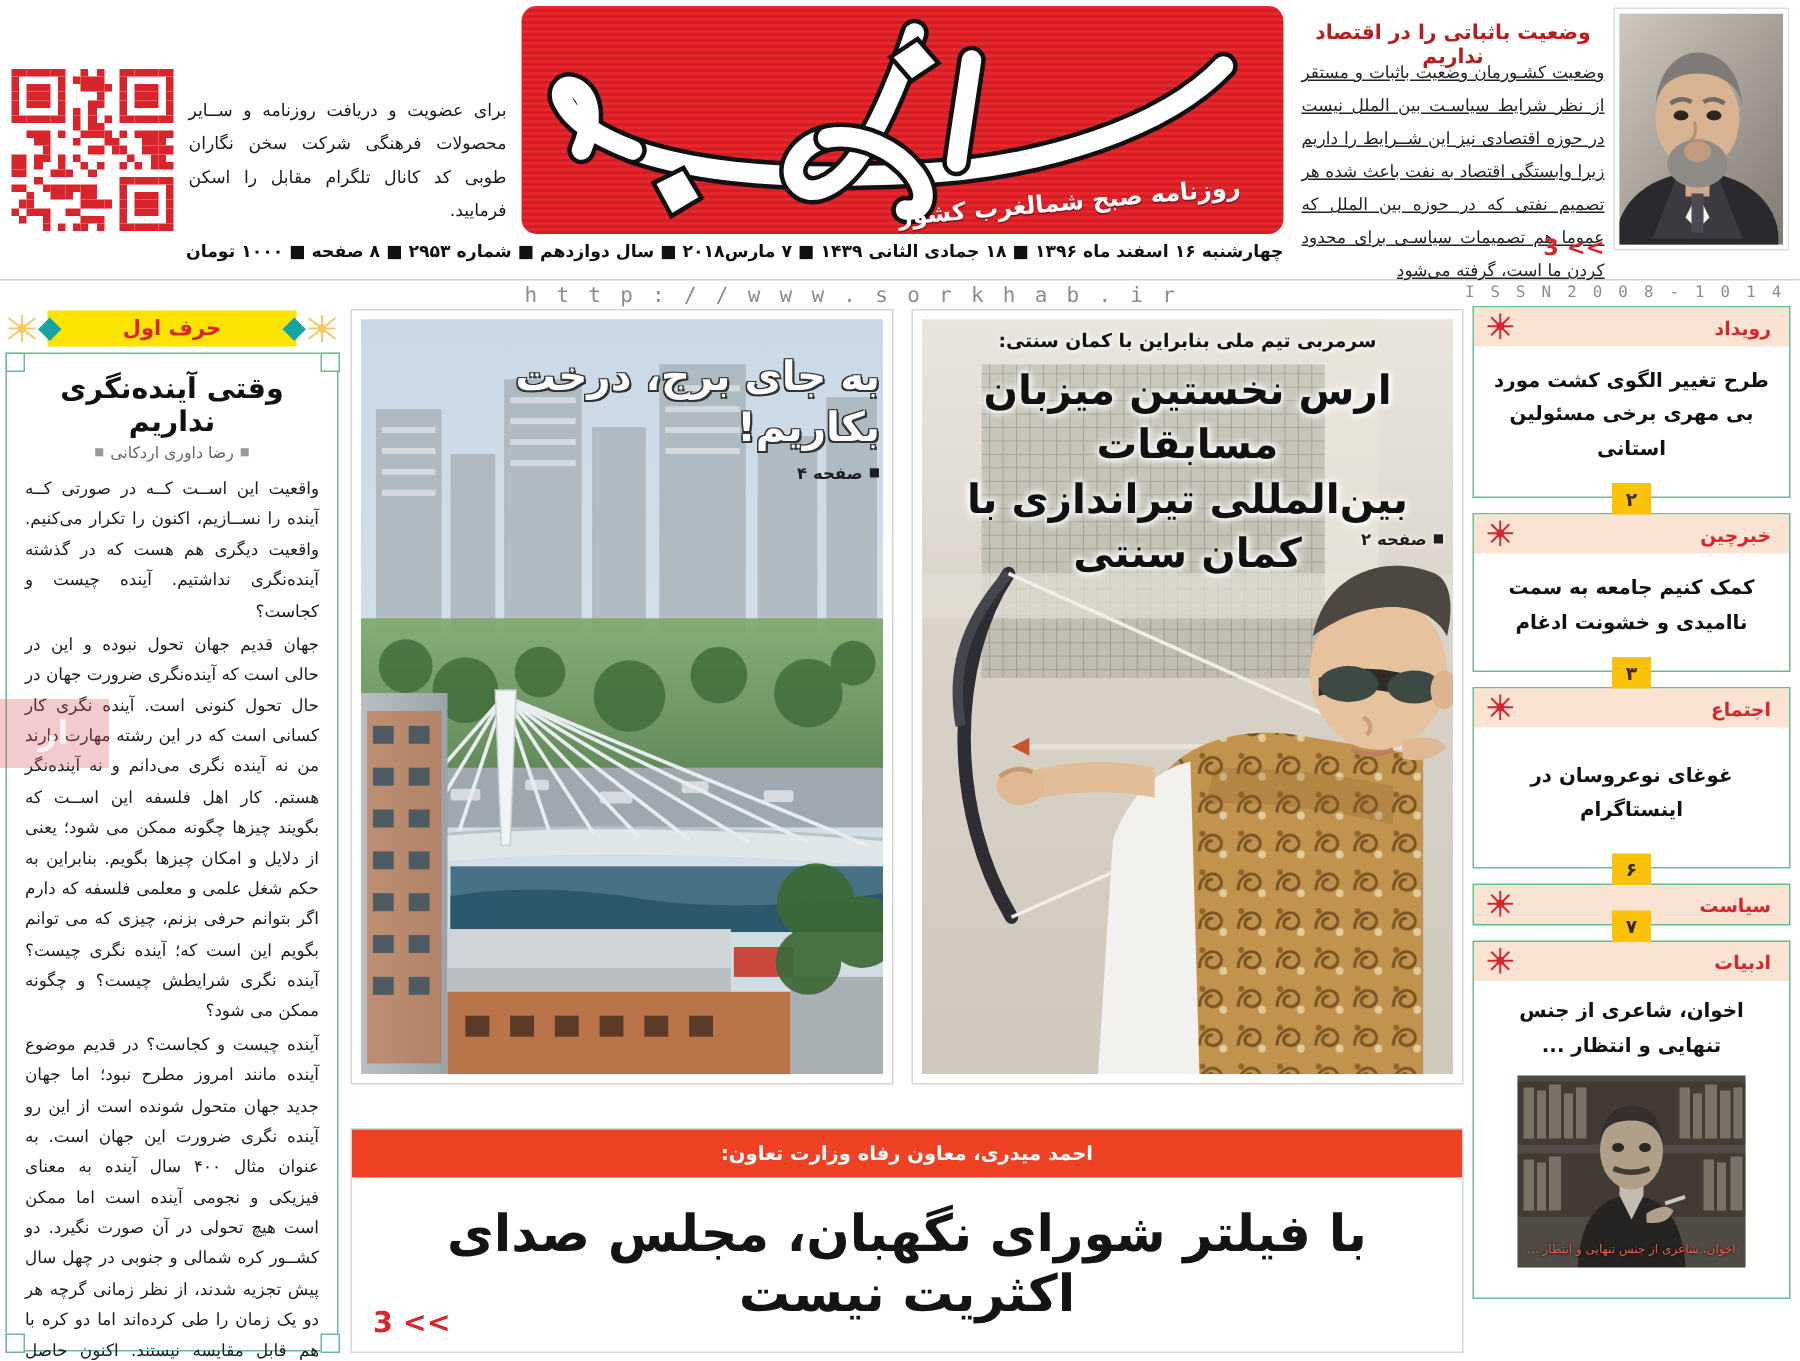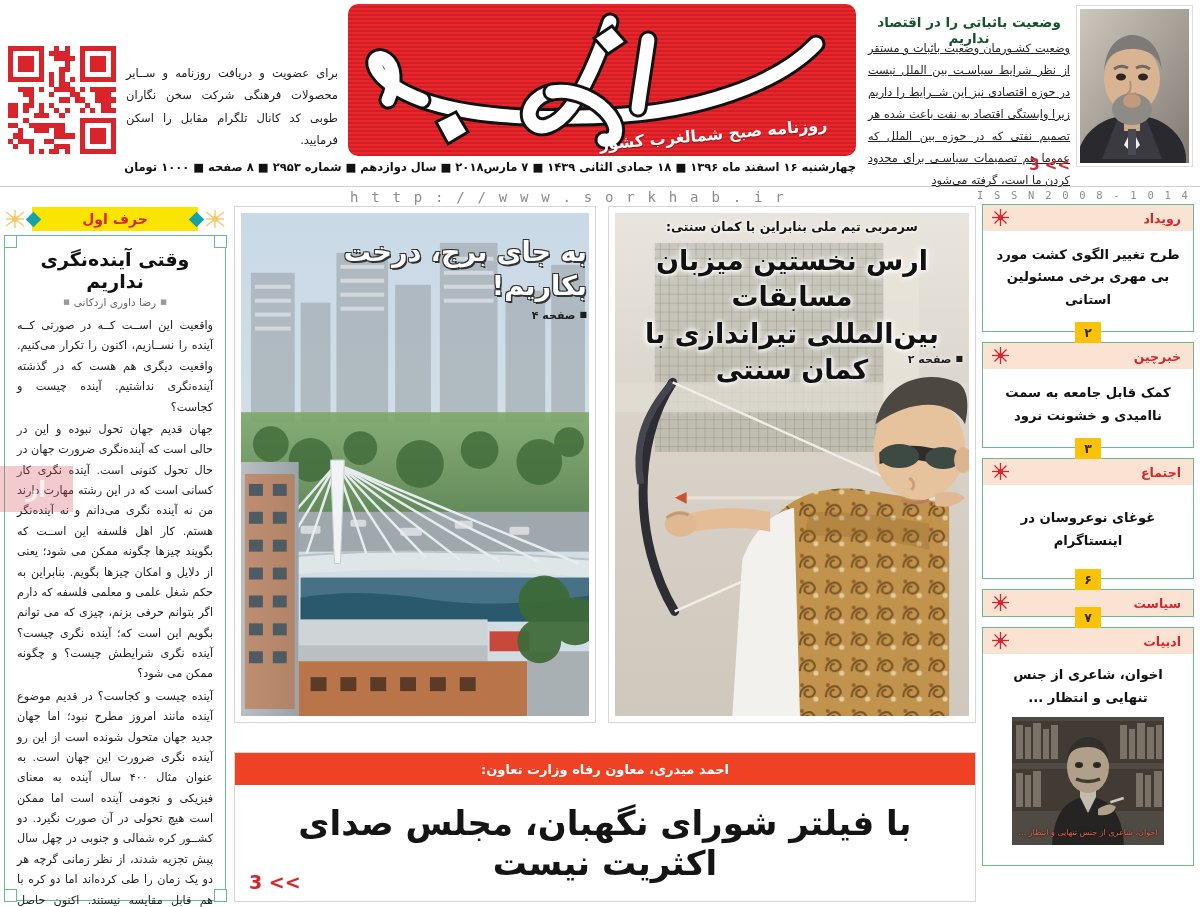--- a/index.html
+++ b/index.html
@@ -117,21 +117,21 @@
     border: 3px solid #fff;
     box-shadow: 0 0 0 1px #ddd;
     background: linear-gradient(#c9c4bd, #8e8880);
     overflow: hidden;
   }
   .lead-title {
     position: absolute; right: 122px; top: 8px;
     width: 202px;
     text-align: center;
     font-size: 13.5px; font-weight: bold;
-    color: #14532d;
+    color: #b91c1c;
   }
   .lead-body {
     position: absolute; right: 122px; top: 32px;
     width: 202px;
     text-align: justify;
     font-size: 11.3px; line-height: 1.95;
     color: #222;
     text-decoration: underline;
   }
   .lead-jump {
@@ -1187,21 +1187,21 @@
                 <path d="M9.5,9.5 L18,9.5"></path>
                 <path d="M9.5,9.5 L3.5,3.5"></path>
                 <path d="M9.5,9.5 L15.5,15.5"></path>
                 <path d="M9.5,9.5 L3.5,15.5"></path>
                 <path d="M9.5,9.5 L15.5,3.5"></path>
               </g>
             <circle cx="9.5" cy="9.5" r="2.6" fill="#d9242b"></circle>
           </svg>
         </div>
         <div class="side-body">
-          <div class="ht">کمک قابل جامعه به سمت ناامیدی و خشونت نرود</div>
+          <div class="ht">کمک کنیم جامعه به سمت ناامیدی و خشونت ادغام</div>
         </div>
       </div>
       <div class="pagebadge">۳</div>
     </div>
 
     <div class="side-item">
       <div class="side-box">
         <div class="side-head">
           <span class="title">اجتماع</span>
           <svg class="side-orn" viewBox="0 0 19 19">

